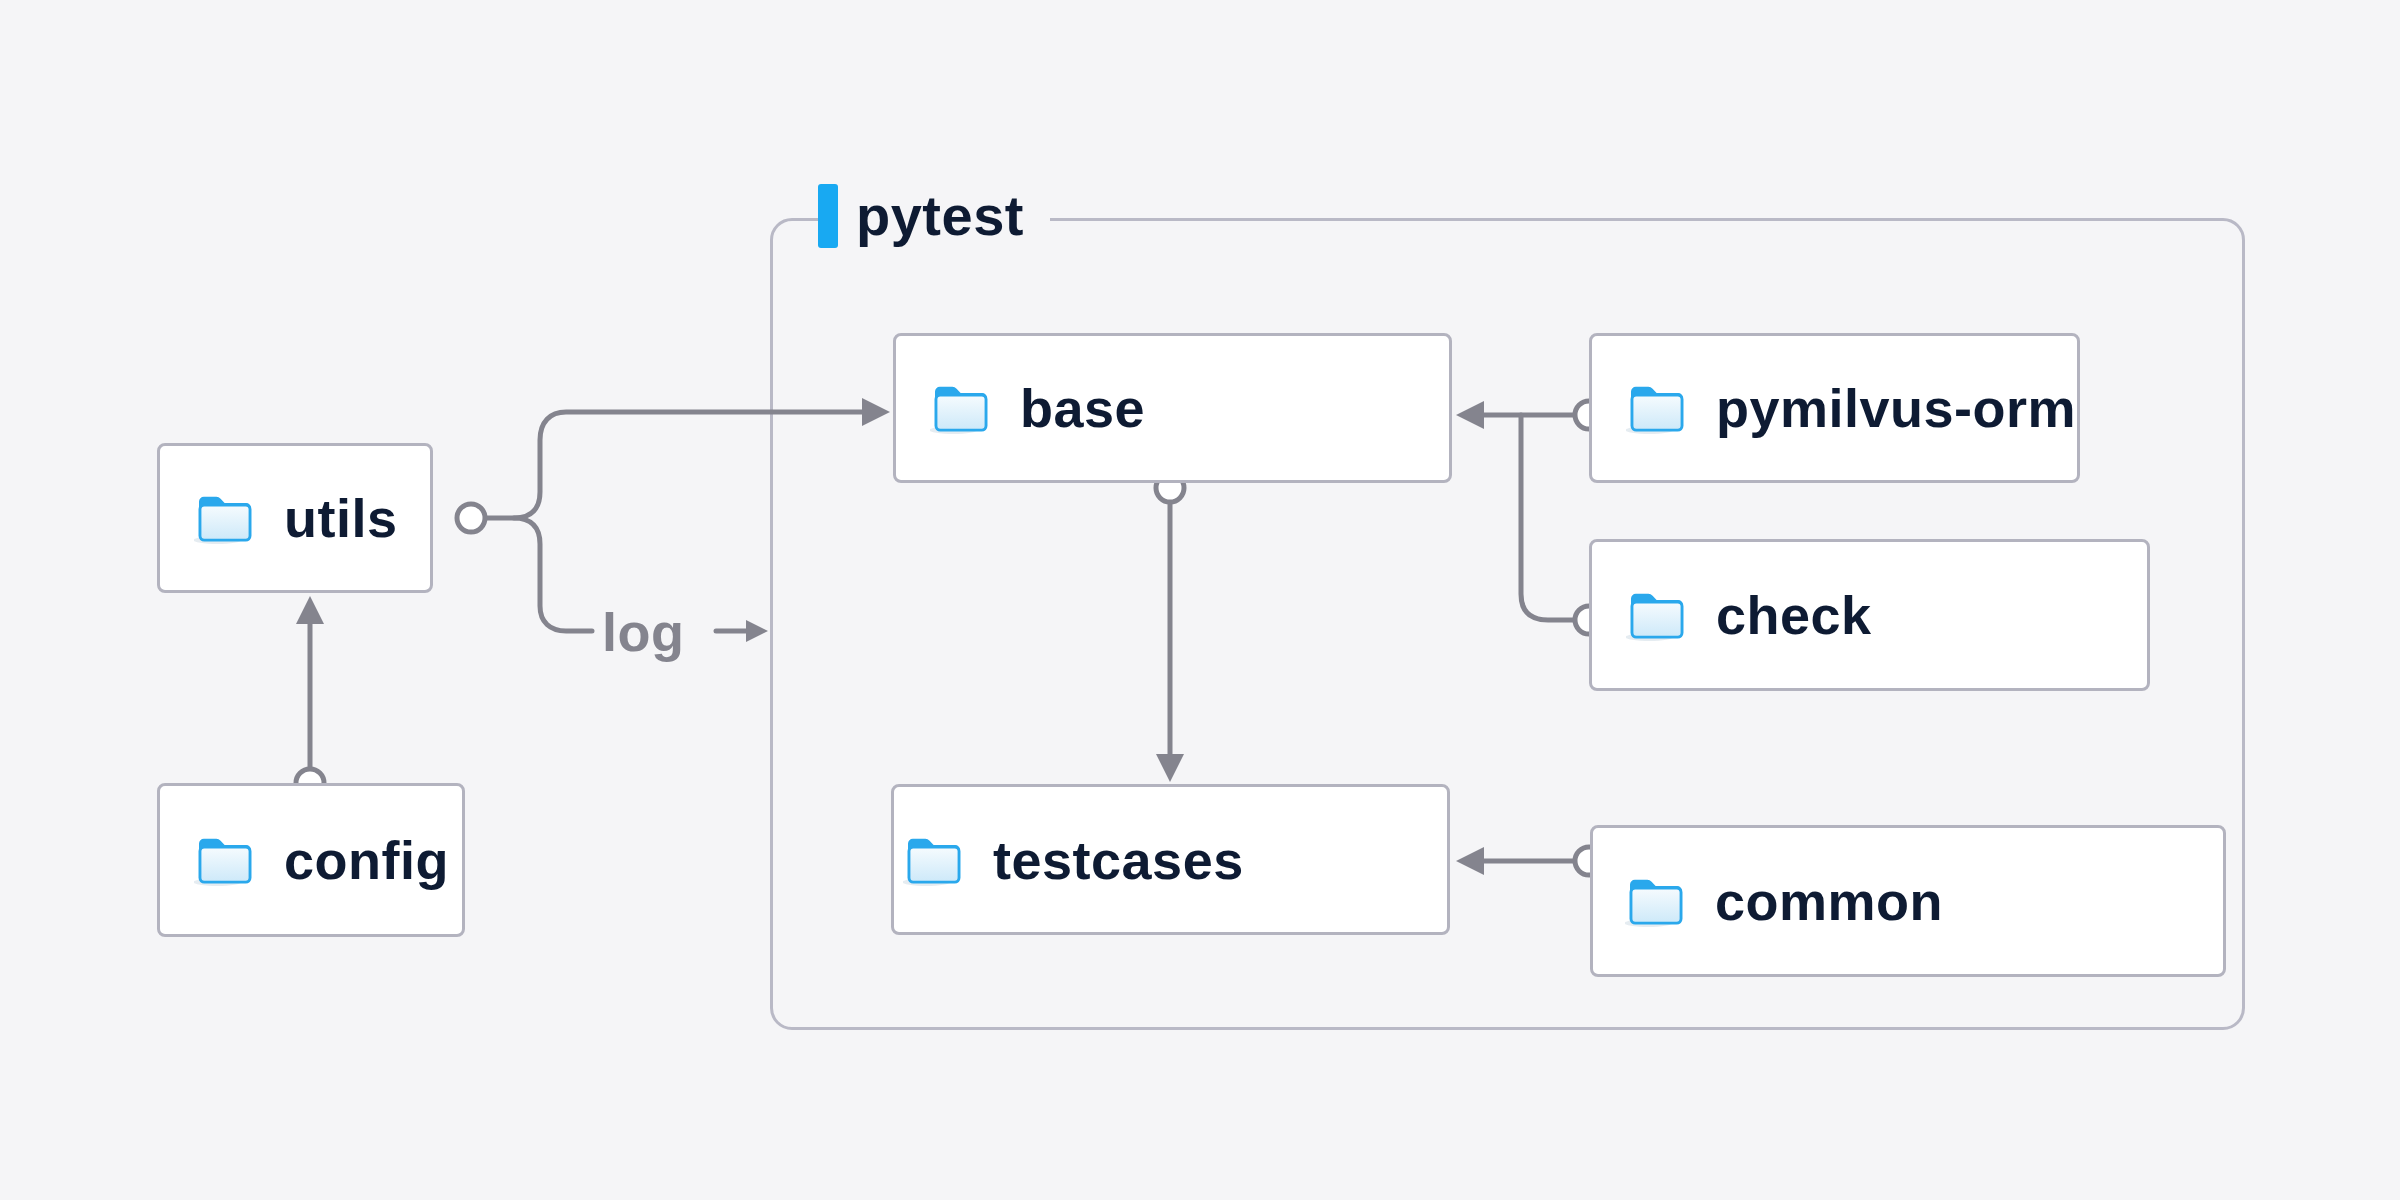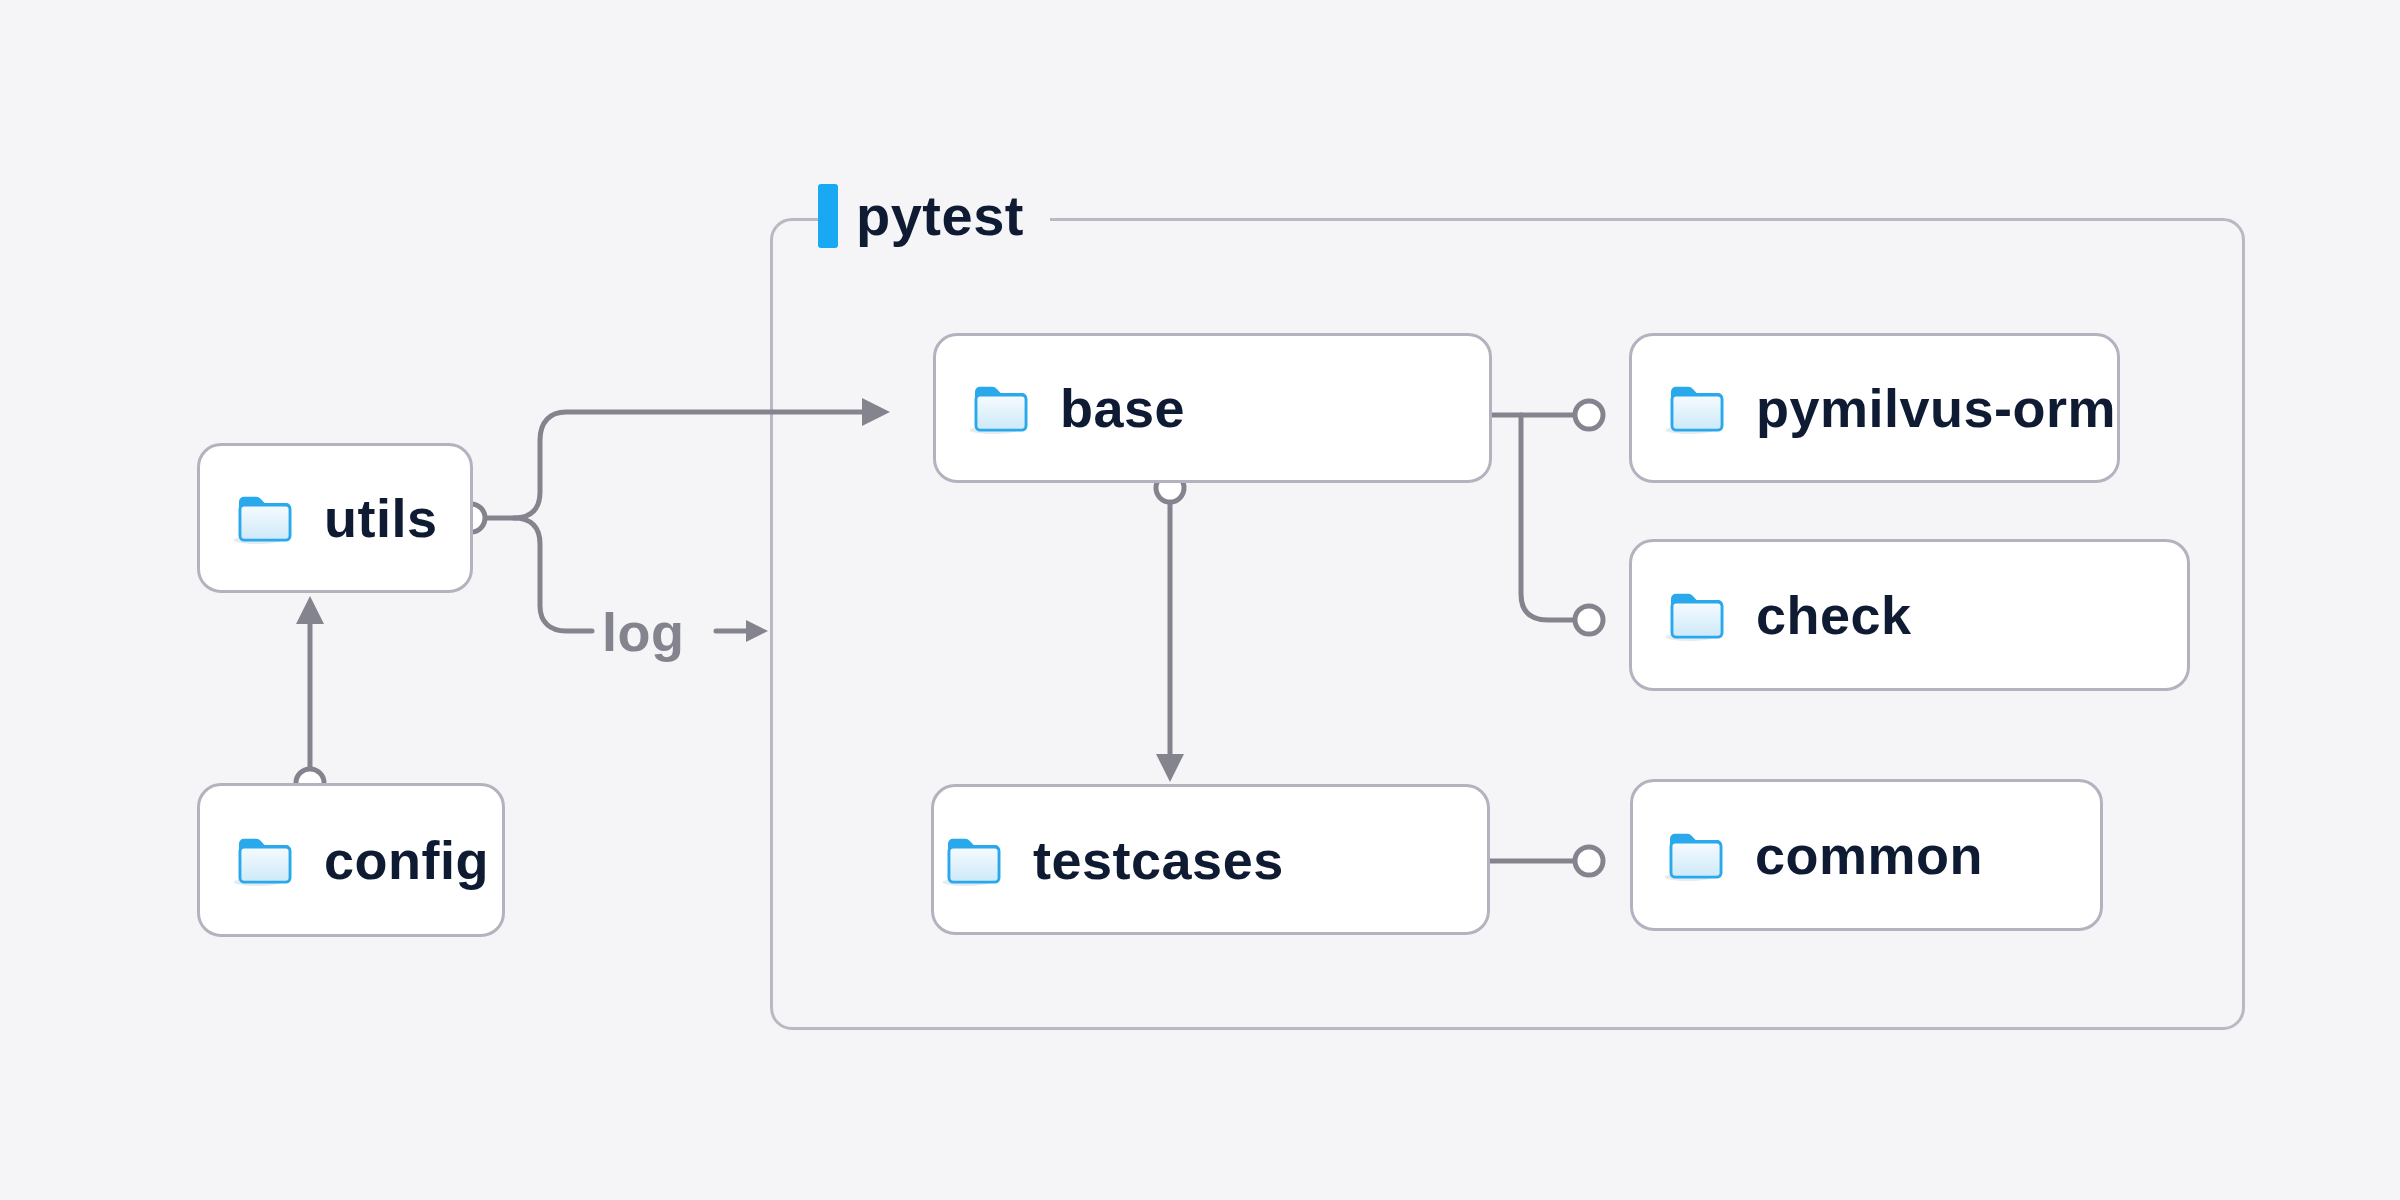--- a/index.html
+++ b/index.html
@@ -17,33 +17,33 @@
     position:absolute;left:818px;top:184px;z-index:3;
     display:flex;gap:18px;
     background:#f5f5f7;padding:0 26px 0 0;
   }
   .accent-bar{width:20px;height:64px;background:#18a9f2;border-radius:3px;display:inline-block;}
   .cluster-label .txt{
     font-size:56px;font-weight:700;color:#0e1b33;letter-spacing:.5px;line-height:64px;
   }
   
   .node{
-    position:absolute;background:#ffffff;border:3px solid #b3b3bf;border-radius:24px;
+    position:absolute;background:#ffffff;border:3px solid #b3b3bf;border-radius:8px;
     box-sizing:border-box;display:flex;align-items:center;gap:28px;
-    padding-left:34px;z-index:2;margin-left:40px;
+    padding-left:34px;z-index:2;
   }
   .node .label{font-size:54px;font-weight:700;color:#0e1b33;letter-spacing:.5px;white-space:nowrap;}
   .folder{display:flex;align-items:center;}
   .n-utils{left:157px;top:443px;width:276px;height:150px;}
   .n-config{left:157px;top:783px;width:308px;height:154px;}
   .n-base{left:893px;top:333px;width:559px;height:150px;}
   .n-pymilvus{left:1589px;top:333px;width:491px;height:150px;}
   .n-check{left:1589px;top:539px;width:561px;height:152px;}
   .n-testcases{left:891px;top:784px;width:559px;height:151px;padding-left:9px;}
-  .n-common{left:1590px;top:779px;width:473px;height:152px;padding-left:32px;}
+  .n-common{left:1590px;top:825px;width:636px;height:152px;padding-left:32px;}
   
   svg.wires{position:absolute;left:0;top:0;z-index:1;}
   .wire{stroke:#84848e;stroke-width:5;fill:none;stroke-linecap:round;}
   .head{fill:#84848e;stroke:none;}
   .port{fill:#ffffff;stroke:#84848e;stroke-width:5;}
   
   .edge-label{
     position:absolute;left:602px;top:601px;z-index:2;
     font-size:54px;font-weight:600;color:#84848e;letter-spacing:.5px;text-align:center;
   }

